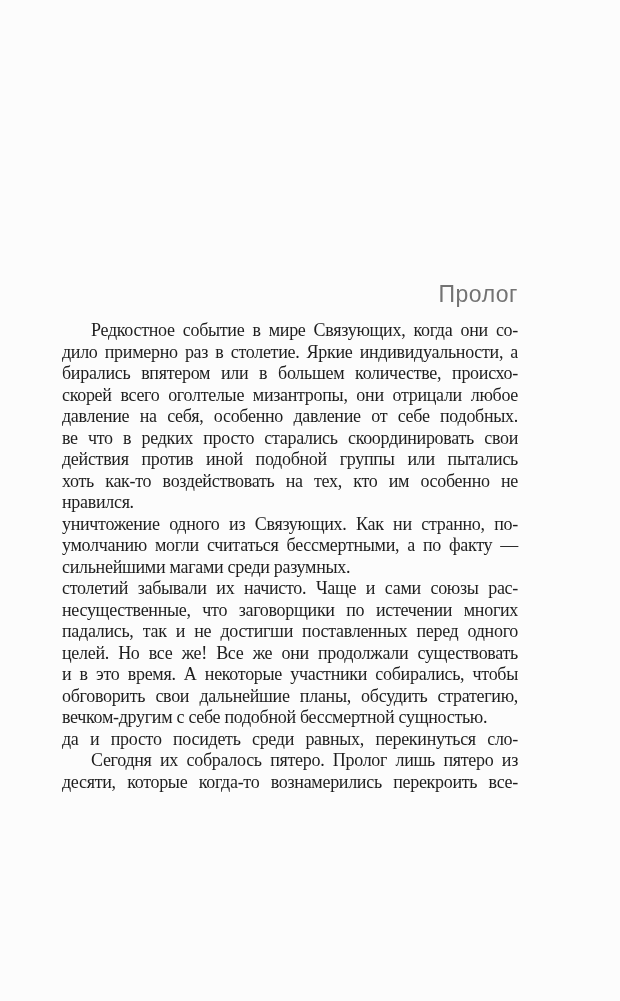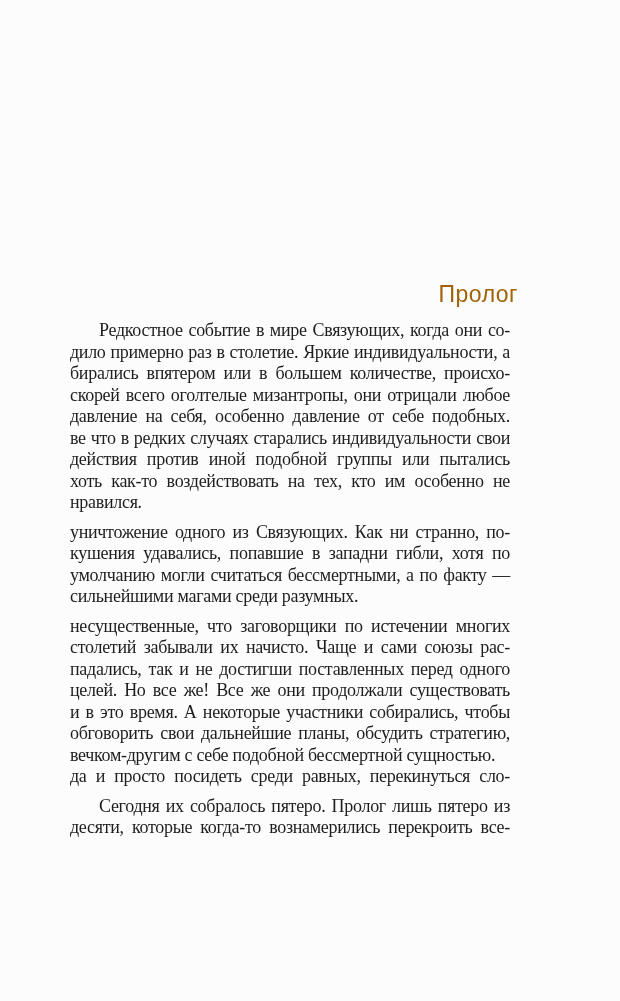--- a/index.html
+++ b/index.html
@@ -19,25 +19,25 @@
     width: 456px;
   }
 
   .heading {
     margin: 0 0 12px 0;
     font-family: "Liberation Sans", "DejaVu Sans", sans-serif;
     font-weight: 400;
     font-size: 23px;
     line-height: 28px;
     letter-spacing: 0.5px;
-    color: #a16207;
+    color: #737373;
     text-align: right;
   }
 
-  .para { margin: 8px; padding: 0; }
+  .para { margin: 0; padding: 0; }
 
   .line {
     font-family: "Liberation Serif", "DejaVu Serif", serif;
     font-size: 18px;
     line-height: 21.5px;
     letter-spacing: -0.3px;
     color: #1e1e1e;
     text-align: justify;
     text-align-last: justify;
   }
@@ -51,34 +51,33 @@
 <div class="page">
   <div class="content">
     <h1 class="heading">Пролог</h1>
     <div>
         <div class="para">
           <div class="line first">Редкостное событие в мире Связующих, когда они со-</div>
           <div class="line">дило примерно раз в столетие. Яркие индивидуальности, а</div>
           <div class="line">бирались впятером или в большем количестве, происхо-</div>
           <div class="line">скорей всего оголтелые мизантропы, они отрицали любое</div>
           <div class="line">давление на себя, особенно давление от себе подобных.</div>
-          <div class="line">ве что в редких случаях старались индивидуальности свои</div>
+          <div class="line">ве что в редких просто старались скоординировать свои</div>
           <div class="line">действия против иной подобной группы или пытались</div>
           <div class="line">хоть как-то воздействовать на тех, кто им особенно не</div>
           <div class="line last">нравился.</div>
         </div>
         <div class="para">
           <div class="line">уничтожение одного из Связующих. Как ни странно, по-</div>
-          <div class="line">кушения удавались, попавшие в западни гибли, хотя по</div>
           <div class="line">умолчанию могли считаться бессмертными, а по факту —</div>
           <div class="line last">сильнейшими магами среди разумных.</div>
         </div>
         <div class="para">
+          <div class="line">столетий забывали их начисто. Чаще и сами союзы рас-</div>
           <div class="line">несущественные, что заговорщики по истечении многих</div>
-          <div class="line">столетий забывали их начисто. Чаще и сами союзы рас-</div>
           <div class="line">падались, так и не достигши поставленных перед одного</div>
           <div class="line">целей. Но все же! Все же они продолжали существовать</div>
           <div class="line">и в это время. А некоторые участники собирались, чтобы</div>
           <div class="line">обговорить свои дальнейшие планы, обсудить стратегию,</div>
           <div class="line last">вечком-другим с себе подобной бессмертной сущностью.</div>
           <div class="line">да и просто посидеть среди равных, перекинуться сло-</div>
         </div>
         <div class="para">
           <div class="line first">Сегодня их собралось пятеро. Пролог лишь пятеро из</div>
           <div class="line">десяти, которые когда-то вознамерились перекроить все-</div>

